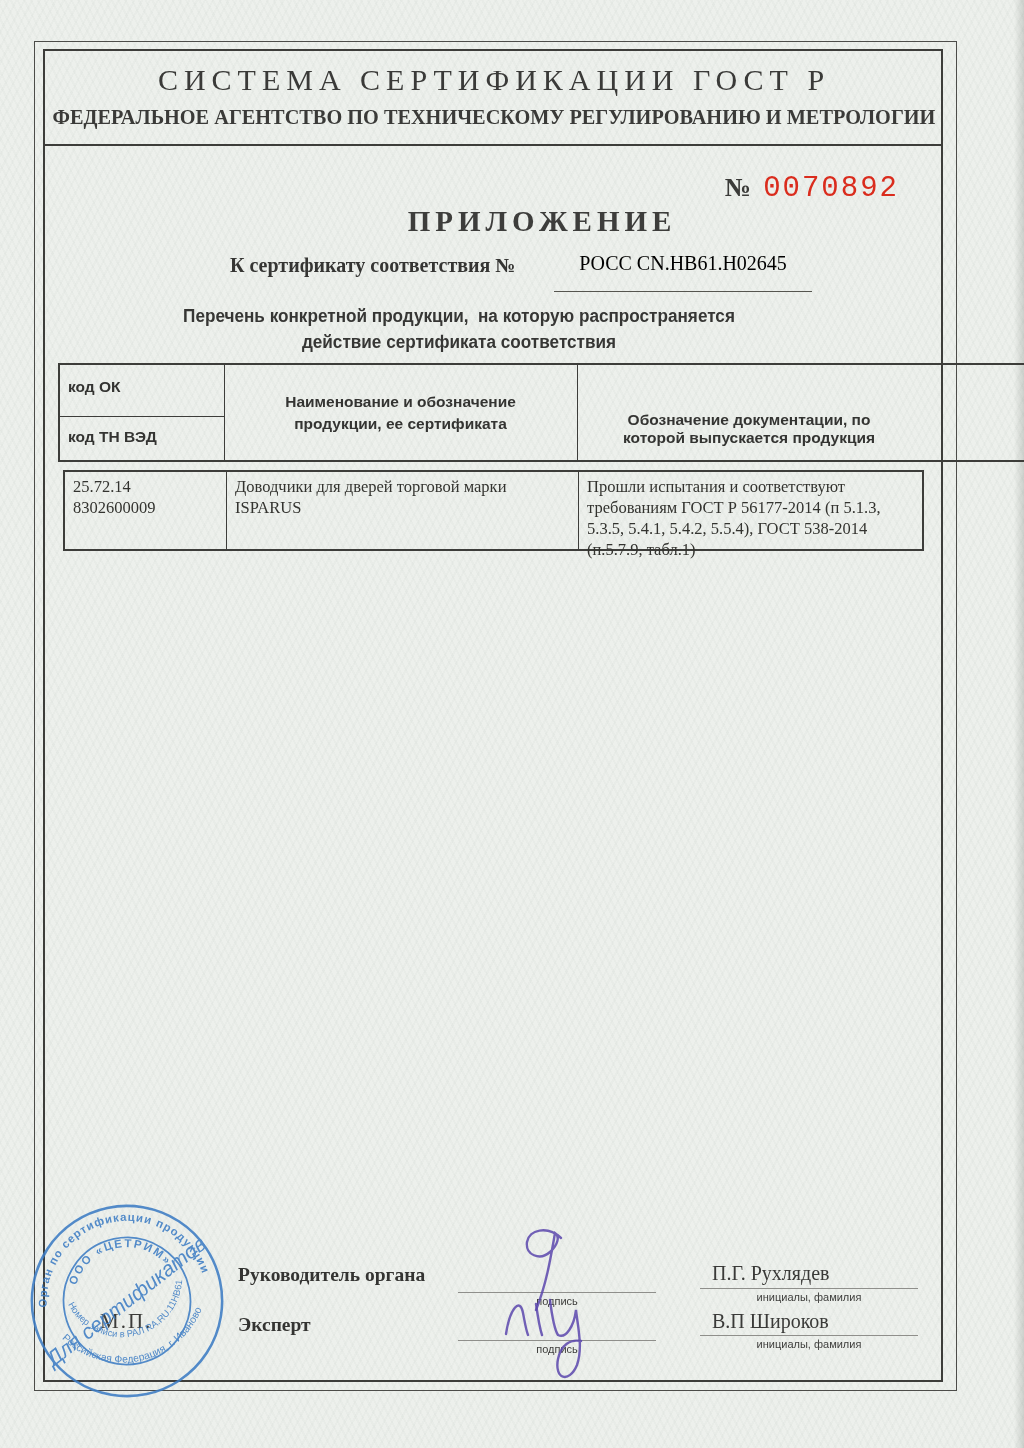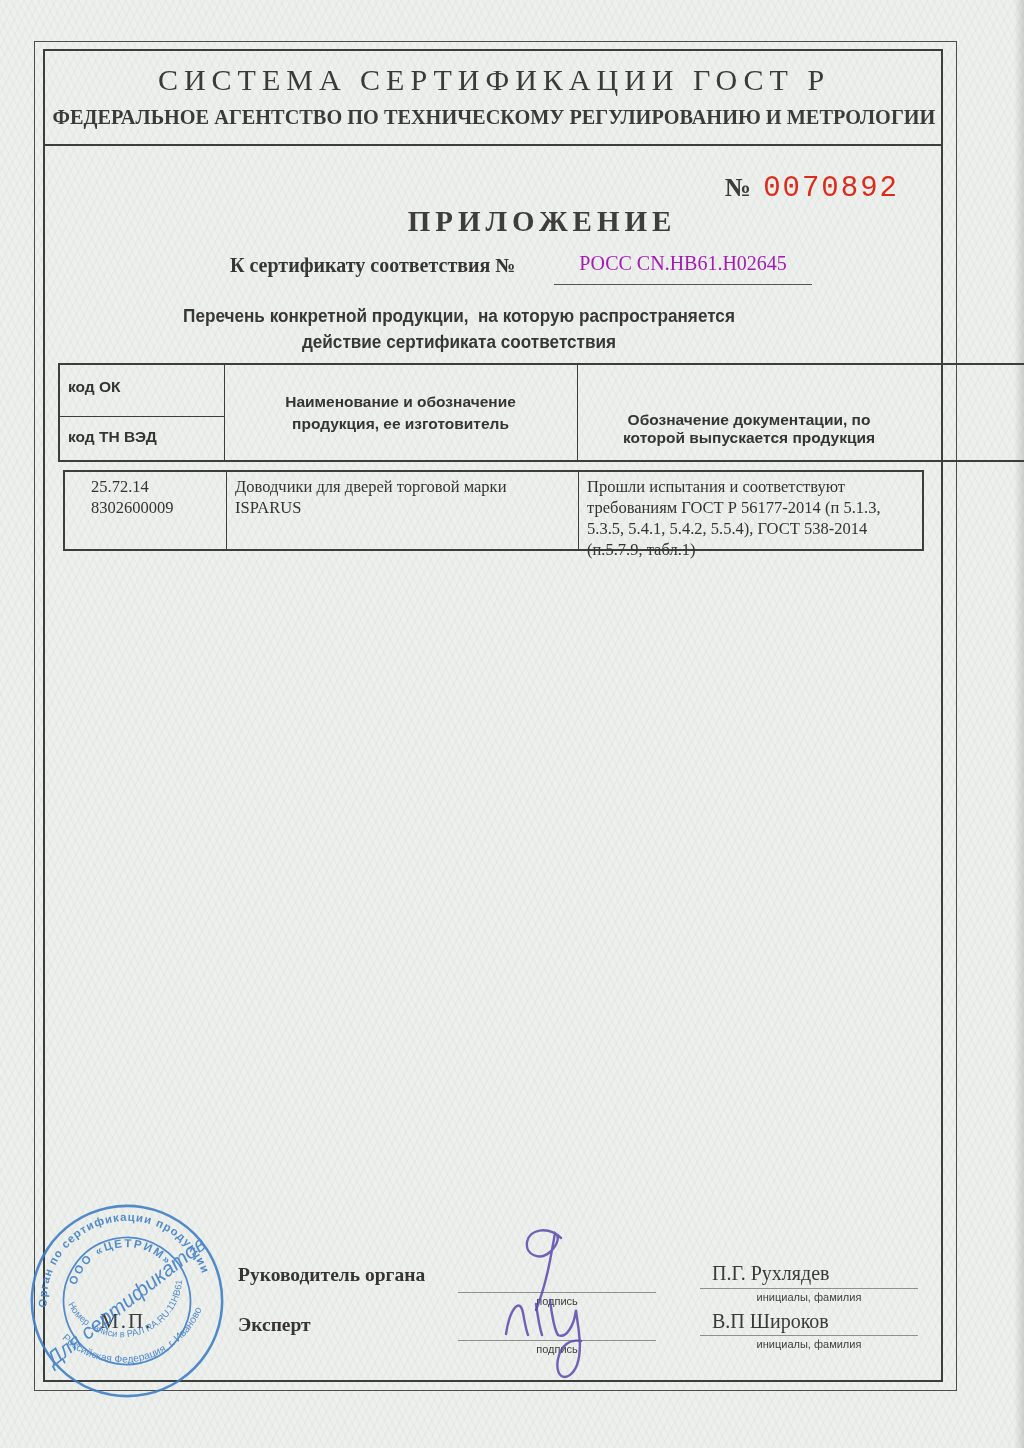--- a/index.html
+++ b/index.html
@@ -26,42 +26,42 @@
 
   .form-number{position:absolute;left:725px;top:172px;display:flex;align-items:baseline;}
   .form-number .no{font-size:26px;font-weight:bold;color:#3b3b39;margin-right:12px;}
   .form-number .digits{font-family:"Liberation Mono", monospace;font-size:29px;letter-spacing:2px;color:#da2c1d;}
 
   .doc-title{position:absolute;left:45px;top:205px;width:898px;text-align:center;
     font-weight:bold;font-size:29px;letter-spacing:5px;color:#3d3d3b;margin-left:48px;}
 
   .cert-label{position:absolute;left:230px;top:254px;font-weight:bold;font-size:20px;color:#353533;white-space:pre;}
   .cert-value{position:absolute;left:554px;top:252px;width:258px;text-align:center;
-    font-size:20px;color:#a21caf;border-bottom:1.5px solid #55554f;padding-bottom:9px;white-space:pre;}
+    font-size:20px;color:#000000;border-bottom:1.5px solid #55554f;padding-bottom:16px;white-space:pre;}
 
   .intro{position:absolute;left:45px;top:303px;width:828px;text-align:center;
     font-family:"Liberation Sans", sans-serif;font-weight:bold;font-size:17.5px;
     line-height:26px;color:#363634;}
   .intro div{white-space:pre;transform:scaleX(.98);}
 
   .thead-box{position:absolute;left:58px;top:363px;width:974px;height:99px;border:2px solid #3d3d3a;box-sizing:border-box;}
   .tbody-box{position:absolute;left:63px;top:470px;width:861px;height:81px;border:2px solid #3d3d3a;box-sizing:border-box;}
   .vline{position:absolute;top:0;height:100%;border-left:1.5px solid #3d3d3a;}
   .th-v1{left:164px;} .th-v2{left:517px;}
   .tb-v1{left:161px;} .tb-v2{left:513px;}
   .col1-sep{position:absolute;left:0;top:51px;width:164px;border-top:1.5px solid #3d3d3a;}
   .th-text{font-family:"Liberation Sans", sans-serif;font-weight:bold;font-size:15.5px;color:#343432;}
   .th-col1-top{position:absolute;left:8px;top:13px;}
   .th-col1-bottom{position:absolute;left:8px;top:63px;}
   .th-col2{position:absolute;left:164px;top:0;width:353px;height:95px;display:flex;align-items:center;justify-content:center;
     text-align:center;padding:0 34px;box-sizing:border-box;line-height:22px;}
   .th-col3{position:absolute;left:517px;top:16px;width:344px;height:95px;display:flex;align-items:center;justify-content:center;
     text-align:center;padding:0 37px;box-sizing:border-box;line-height:18px;}
   .td{position:absolute;font-size:16.5px;line-height:21px;color:#33332f;}
-  .td-codes{left:26px;top:4px;width:140px;}
+  .td-codes{left:8px;top:4px;width:140px;}
   .td-codes .code{display:block;}
   .td-product{left:170px;top:4px;width:312px;}
   .td-reqs{left:522px;top:4px;width:330px;}
 
   .mp-mark{position:absolute;left:100px;top:1283px;font-size:21px;letter-spacing:2px;color:#3c3c3a;margin-top:26px;}
   .sig-role{position:absolute;left:238px;font-weight:bold;font-size:19.5px;color:#343432;}
   .role-1{top:1264px;} .role-2{top:1314px;}
   .sign-line{position:absolute;border-top:1.2px solid #8f8f8b;}
   .sline-1{left:458px;top:1292px;width:198px;}
   .sline-2{left:458px;top:1340px;width:198px;}
@@ -111,21 +111,21 @@
     <div>Перечень конкретной продукции,  на которую распространяется</div>
     <div>действие сертификата соответствия</div>
   </div>
 
   <div class="thead-box">
     <div class="vline th-v1"></div>
     <div class="vline th-v2"></div>
     <div class="col1-sep"></div>
     <div class="th-text th-col1-top">код ОК</div>
     <div class="th-text th-col1-bottom">код ТН ВЭД</div>
-    <div class="th-text th-col2">Наименование и обозначение продукция, ее изготовитель</div>
+    <div class="th-text th-col2">Наименование и обозначение продукции, ее сертификата</div>
     <div class="th-text th-col3">Обозначение документации, по которой выпускается продукция</div>
   </div>
 
   <div class="tbody-box">
     <div class="vline tb-v1"></div>
     <div class="vline tb-v2"></div>
     <div class="td td-codes">
       <span class="code">25.72.14</span>
       <span class="code">8302600009</span>
     </div>

